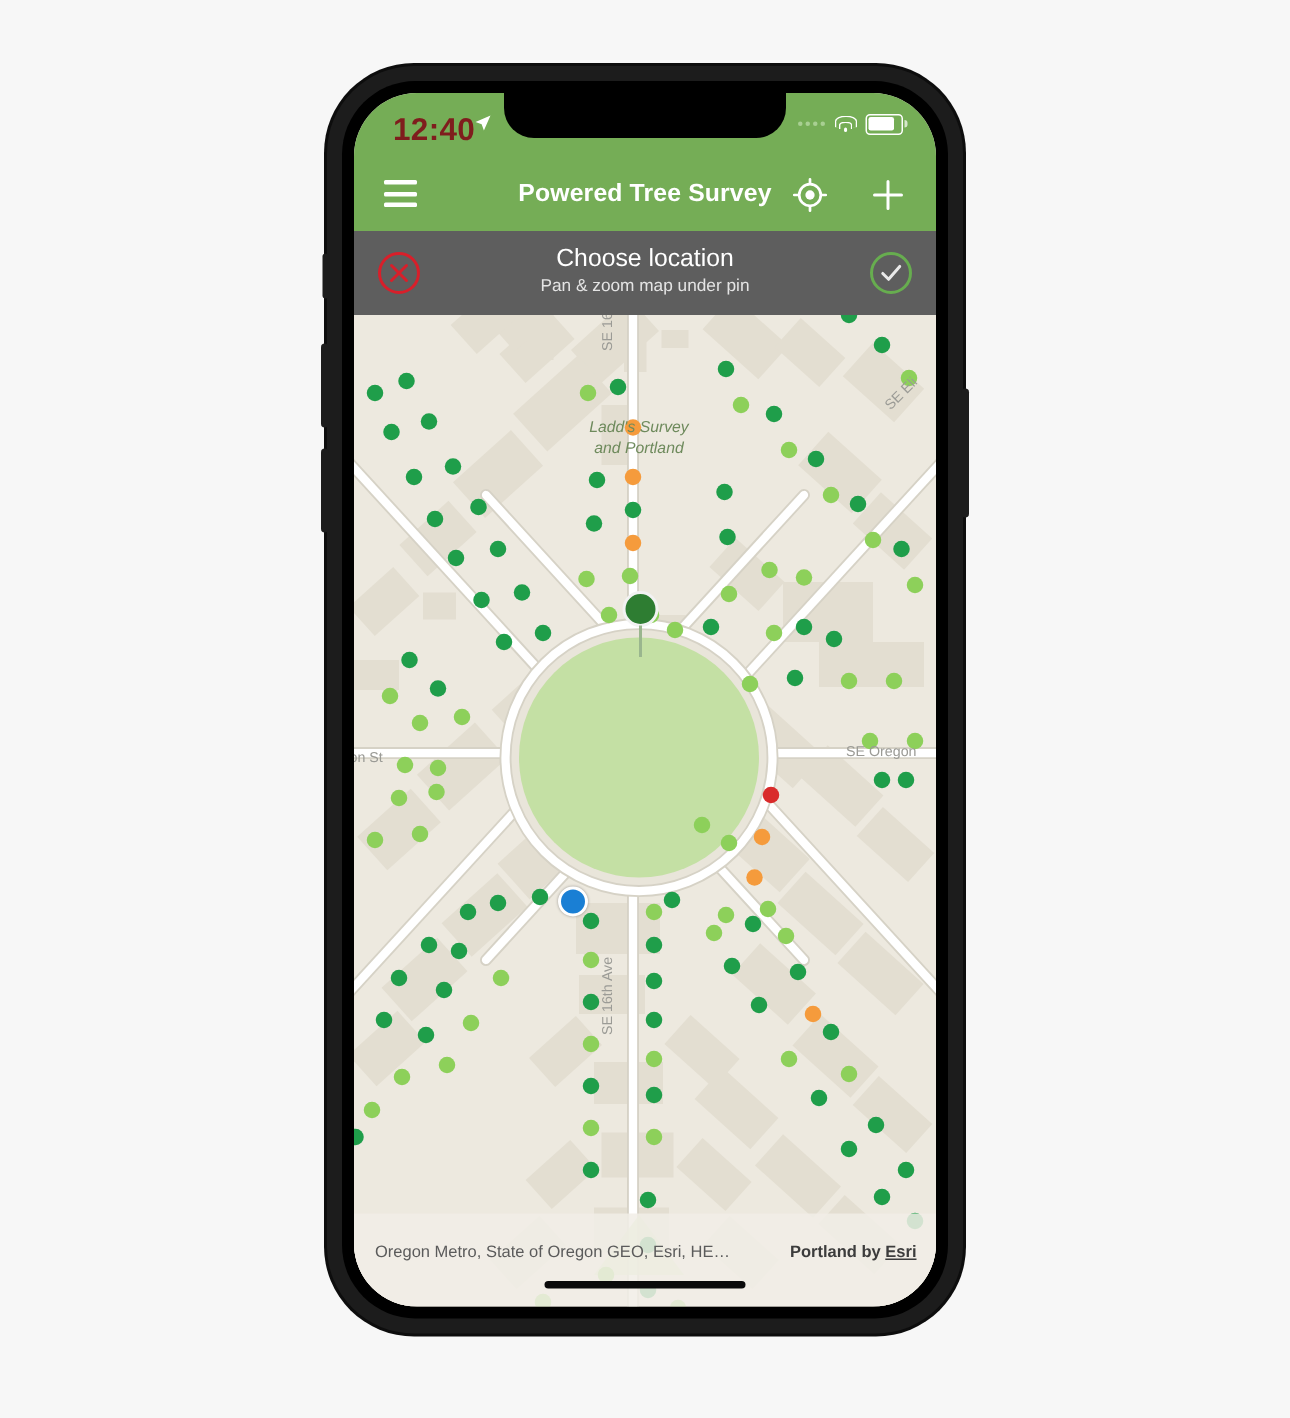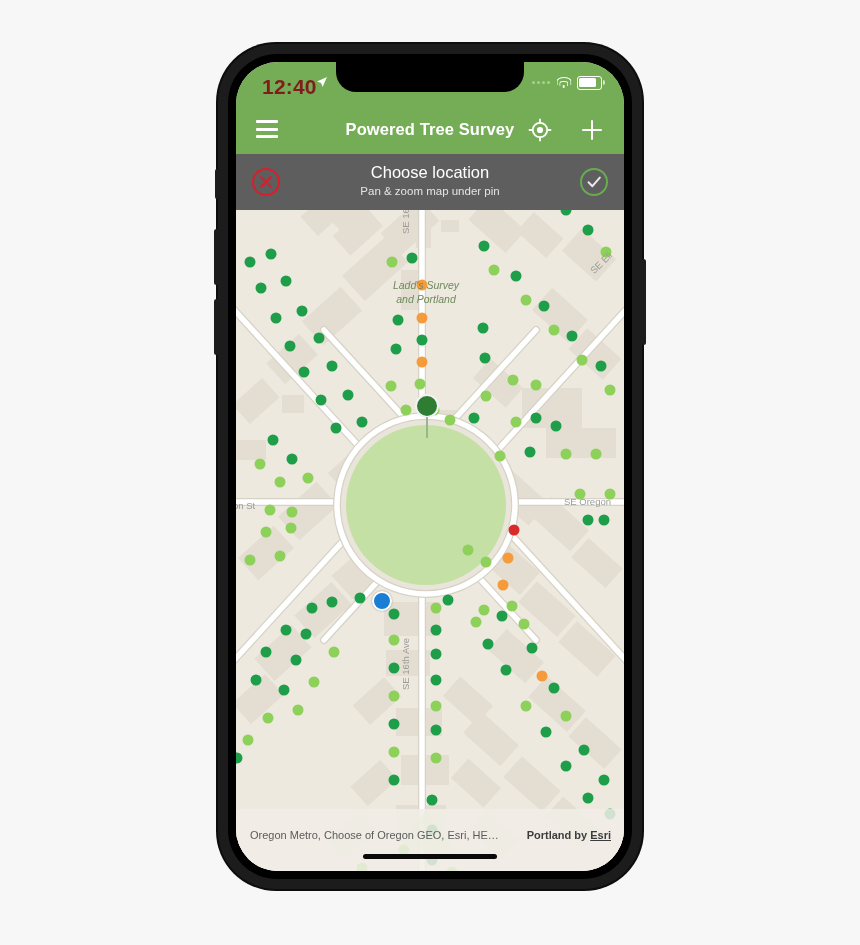--- a/index.html
+++ b/index.html
@@ -395,21 +395,21 @@
         </div>
 
         <div id="map-pin">
           <div class="head"></div>
           <div class="stem"></div>
         </div>
 
         <div id="user-dot"></div>
 
         <div id="attribution">
-          <div id="attr-text">Oregon Metro, Choose of Oregon GEO, Esri, HE…</div>
+          <div id="attr-text">Oregon Metro, State of Oregon GEO, Esri, HE…</div>
           <div id="attr-powered">
             <span>Portland by </span><u>Esri</u>
           </div>
         </div>
       </div>
 
       <div id="action-bar">
         <div id="cancel-btn">
           <svg width="30" height="30" viewBox="0 0 30 30">
             <circle cx="15" cy="15" r="13" fill="none" stroke="#d81f2a" stroke-width="2"></circle>

